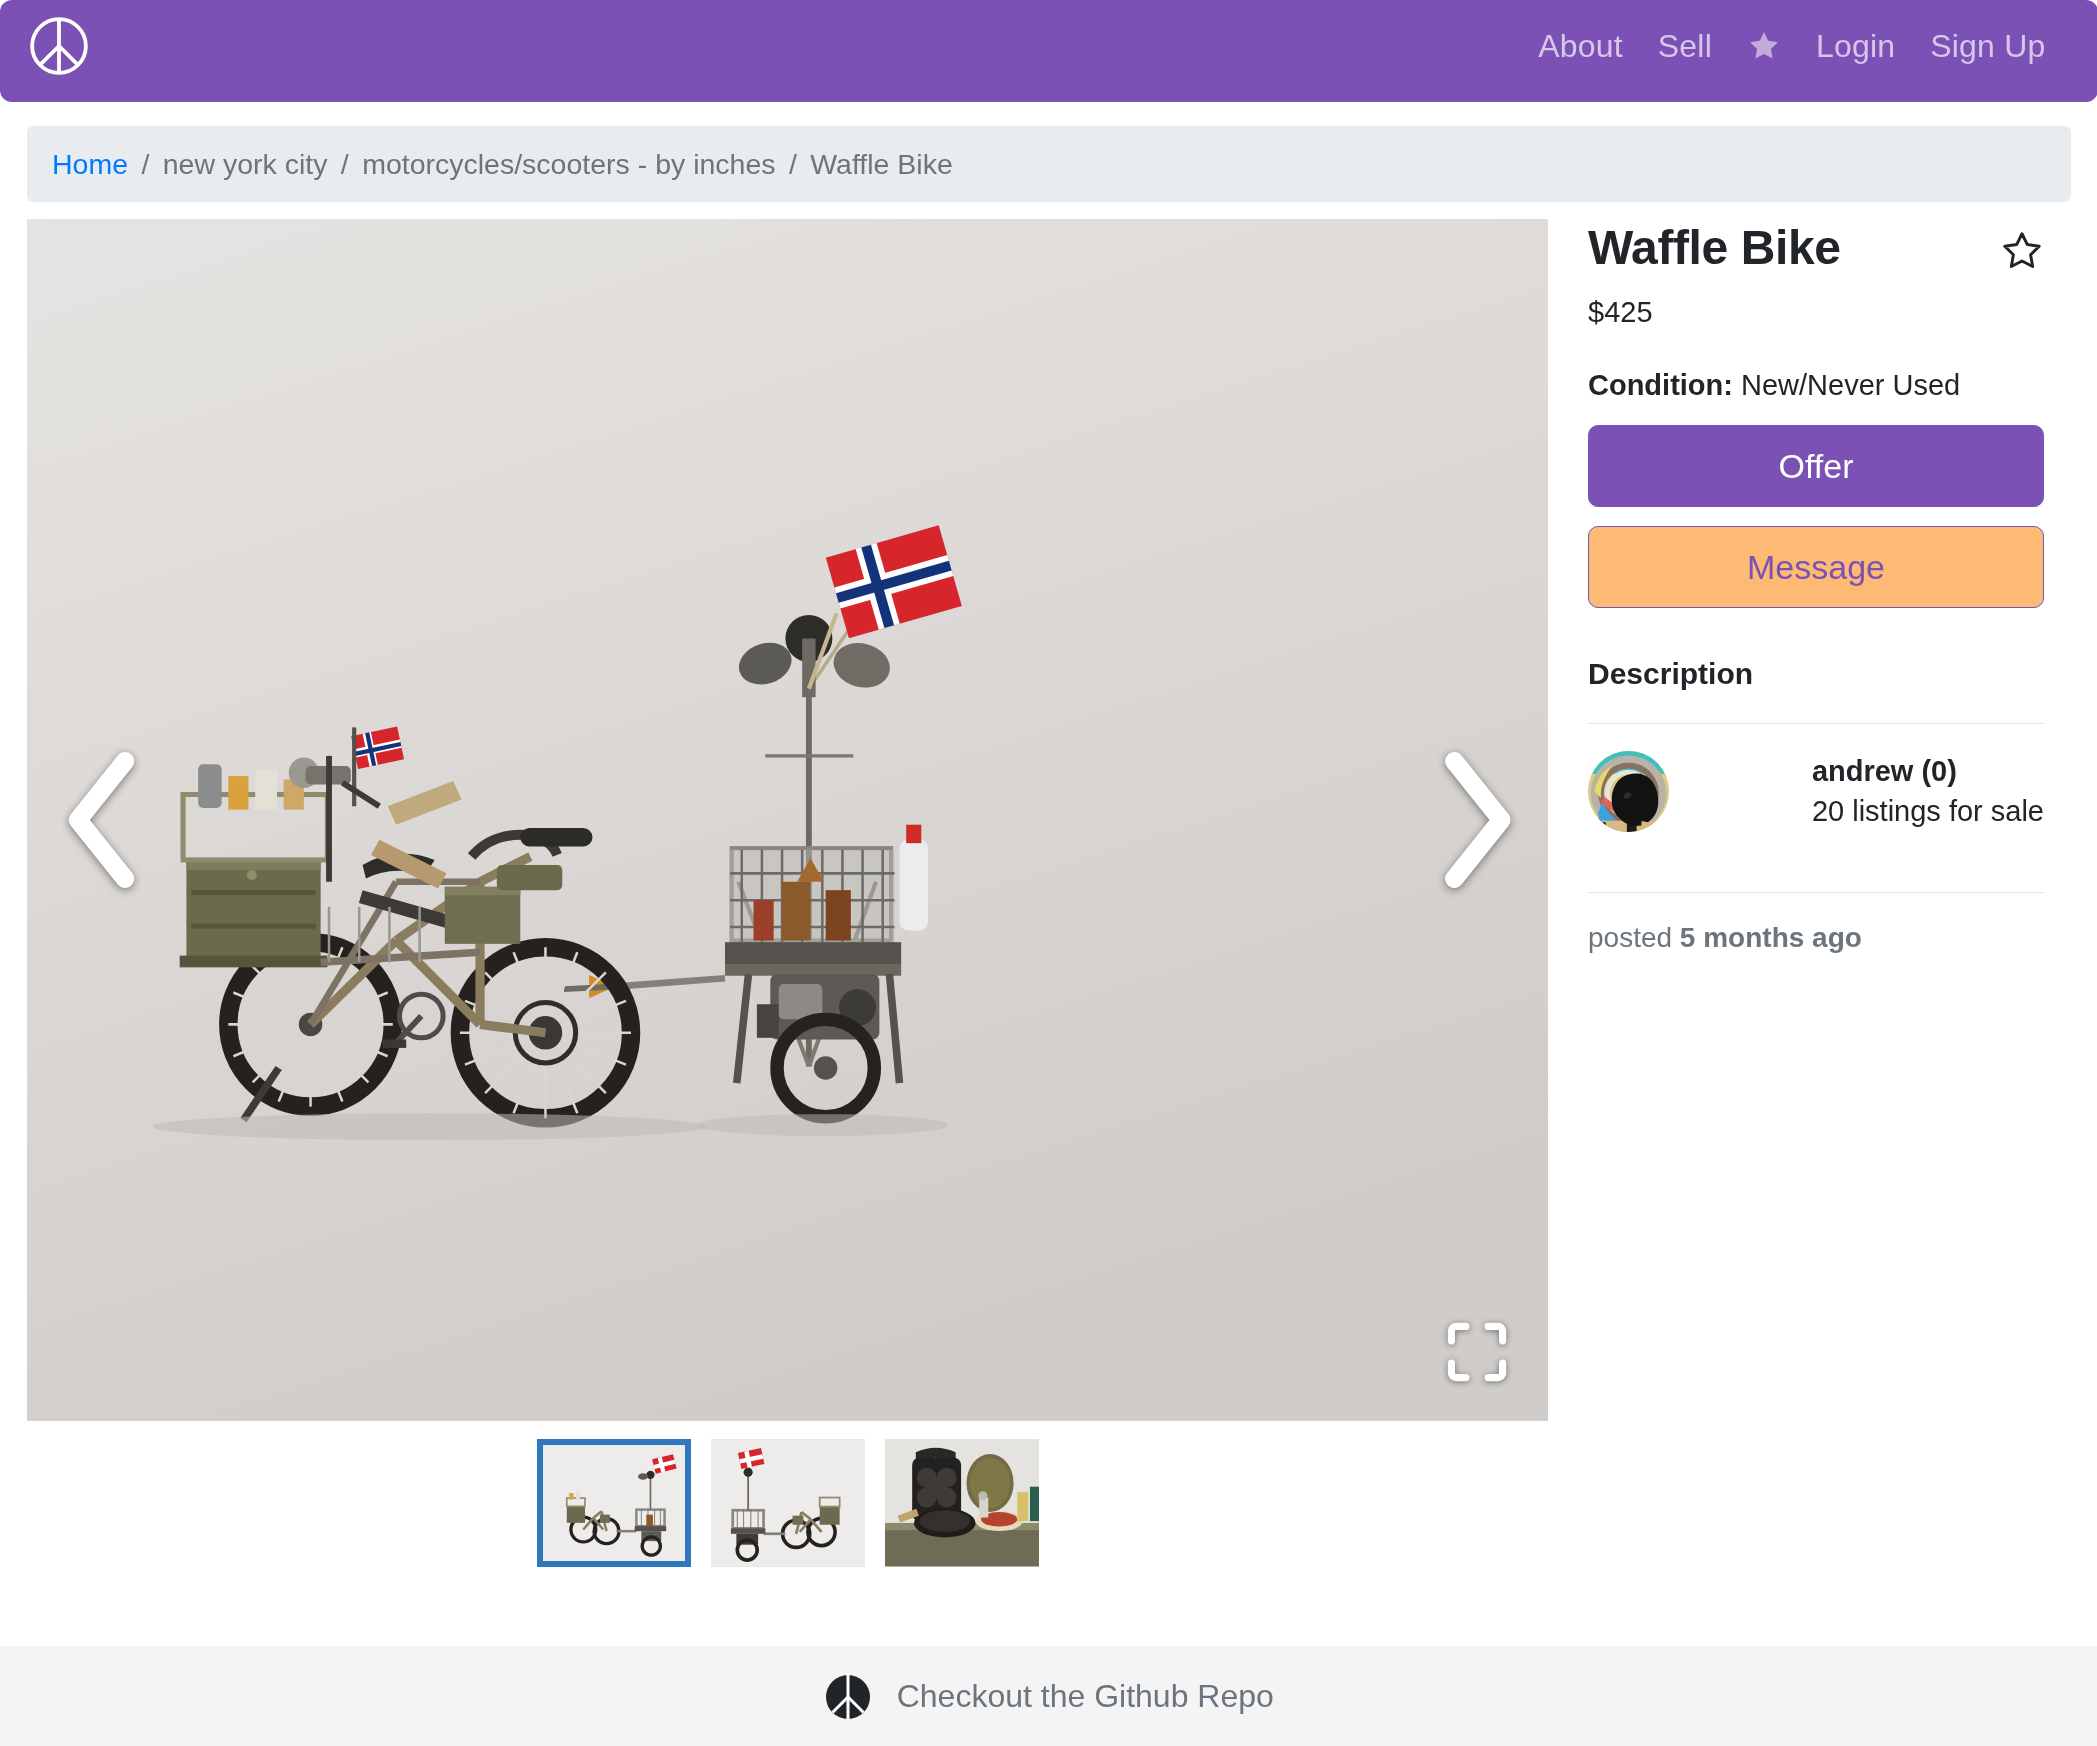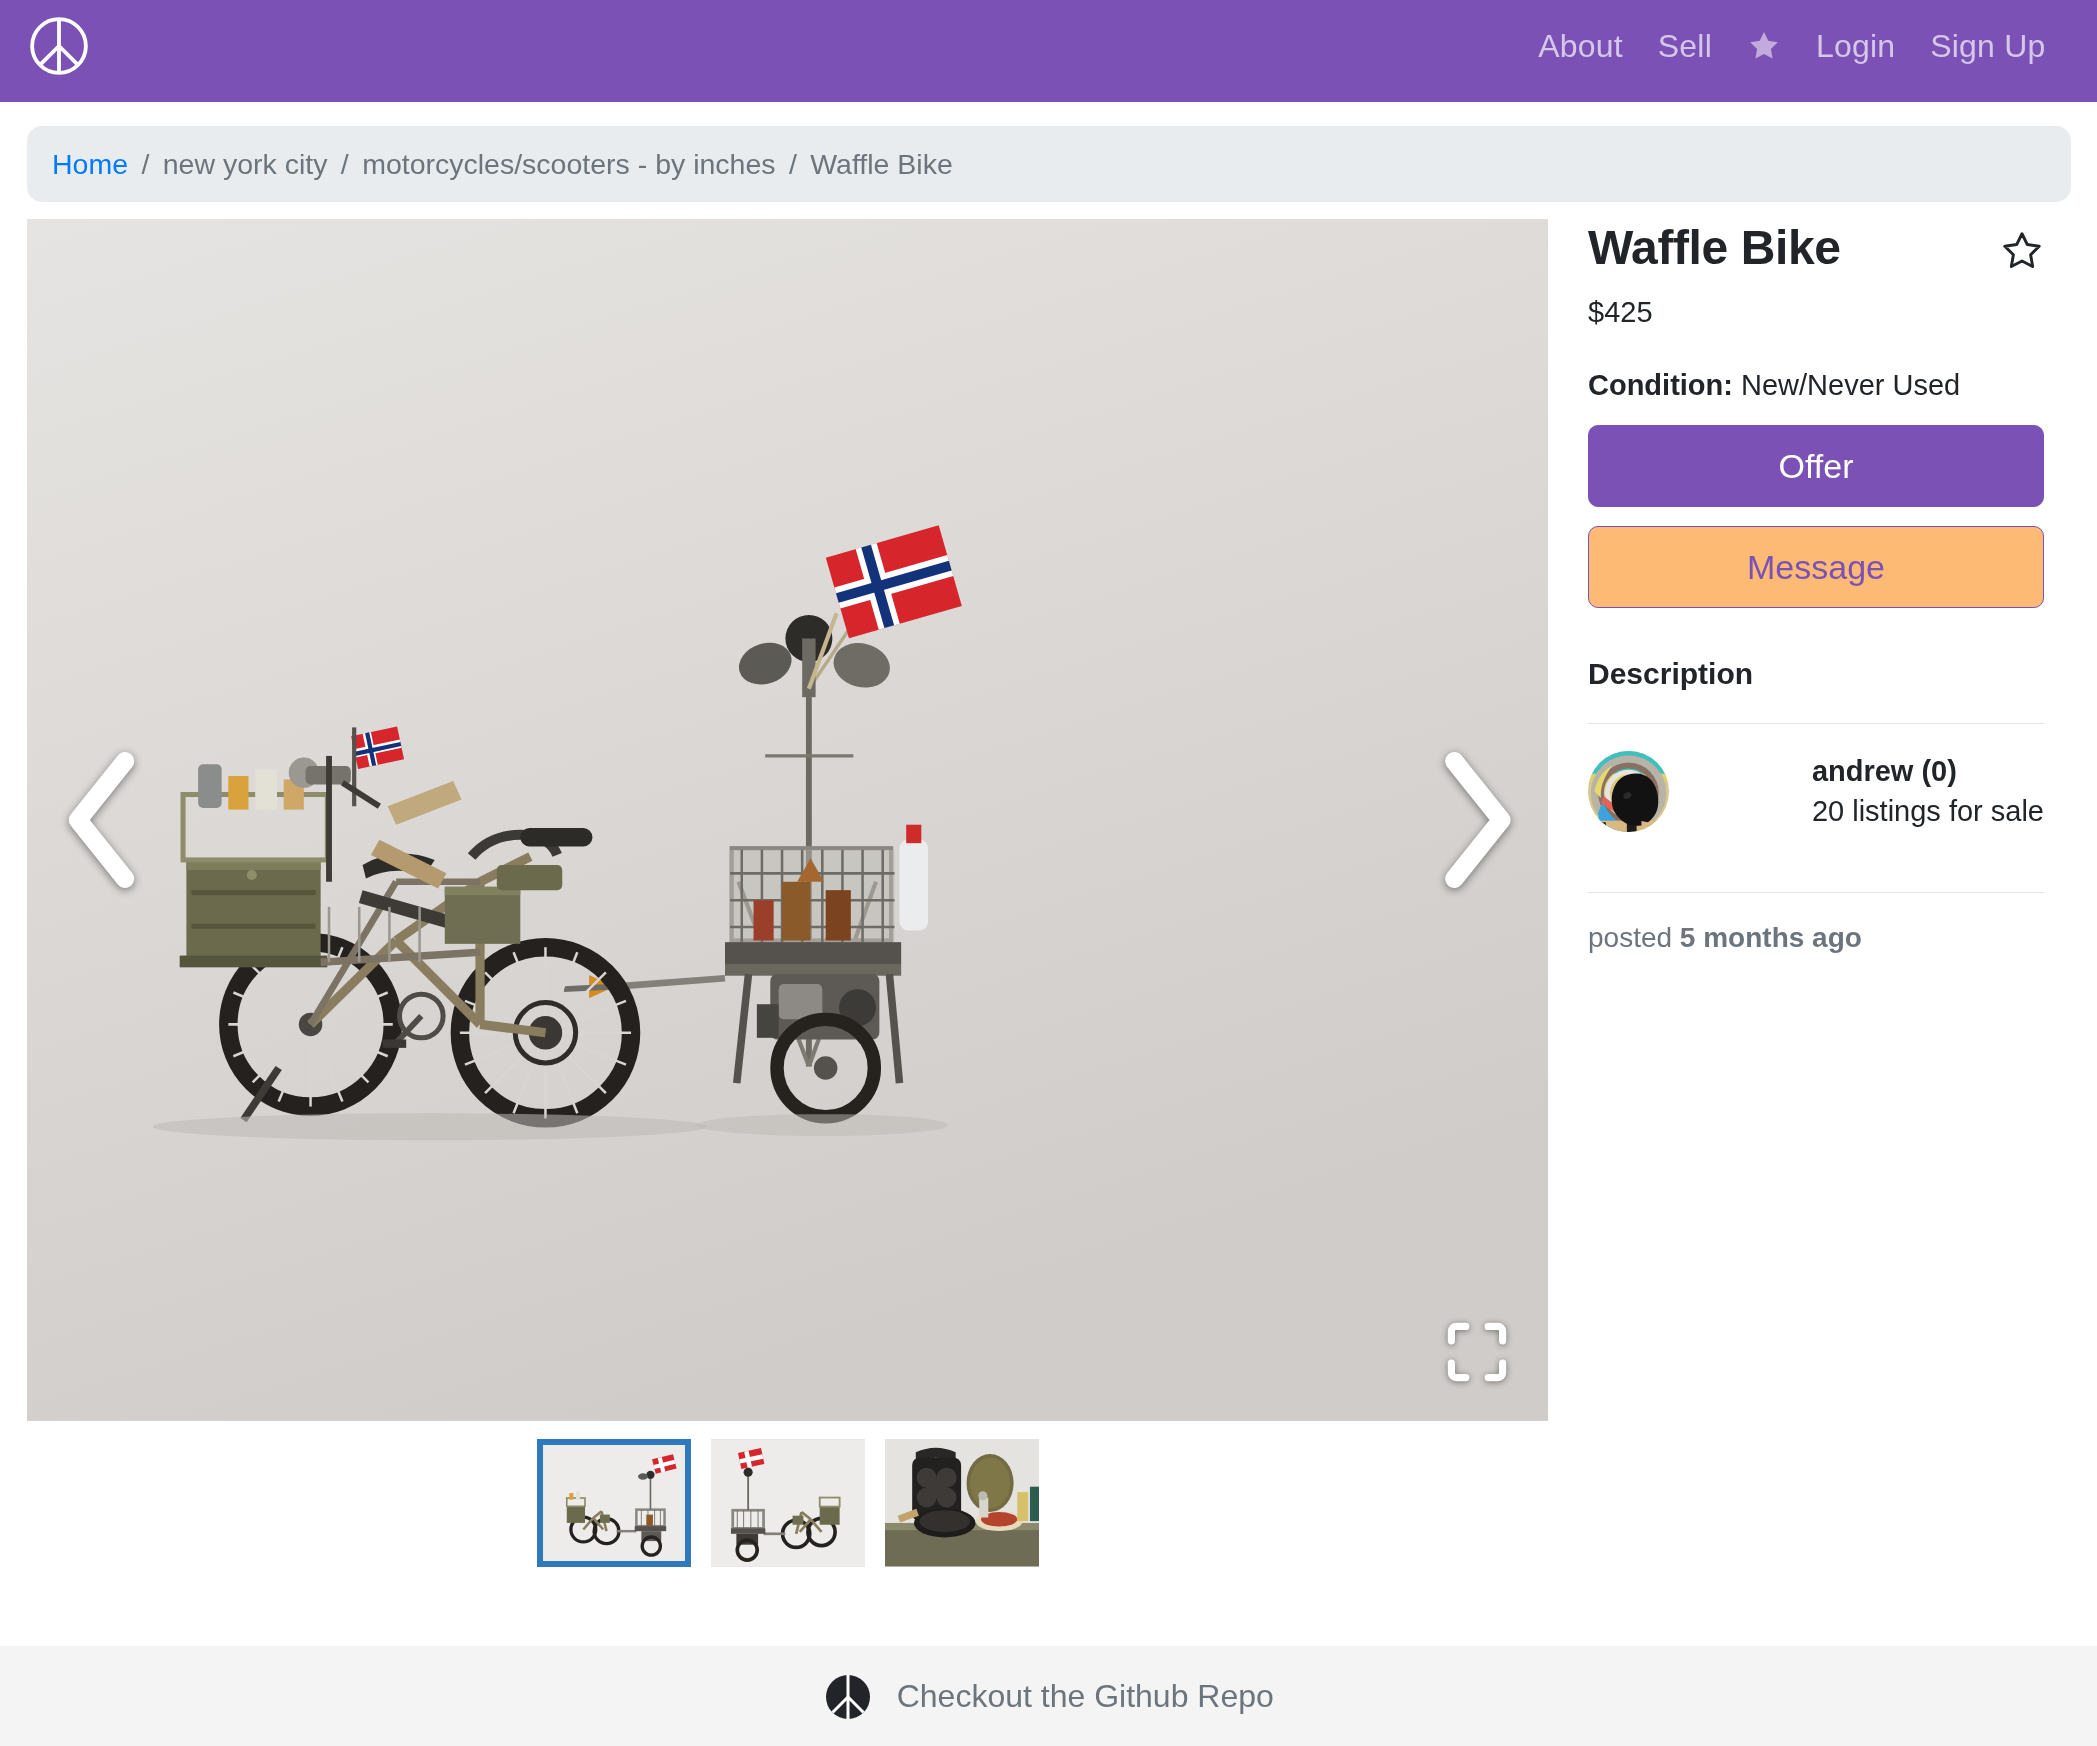--- a/index.html
+++ b/index.html
@@ -12,37 +12,38 @@
   }
 
   
   .navbar {
     height: 102px;
     background: #7b51b5;
     display: flex;
     align-items: center;
     justify-content: space-between;
     padding: 0 34px 10px 27px;
+    border-radius: 12px;
   }
   .brand-logo { width: 64px; height: 64px; display:block; }
   .nav-links { display: flex; align-items: center; gap: 35px; padding-right: 18.5px; }
   .nav-link {
     color: #d6c6ea;
     font-size: 32px;
     text-decoration: none;
     letter-spacing: 0.2px;
     white-space: nowrap;
   }
   .nav-star { width: 34px; height: 34px; display:block; }
 
   
   .breadcrumb-wrap { padding: 23.5px 27px 0 27px; }
   .breadcrumb {
     background: #e9ecef;
-    border-radius: 15px;
+    border-radius: 6px;
     padding: 21px 25px;
     display: flex;
     align-items: center;
     flex-wrap: nowrap;
     font-size: 28.5px;
     color: #6c757d;
     line-height: 1.2;
   }
   .crumb-link { color: #007bff; text-decoration: none; }
   .crumb-text { color: #6c757d; }

